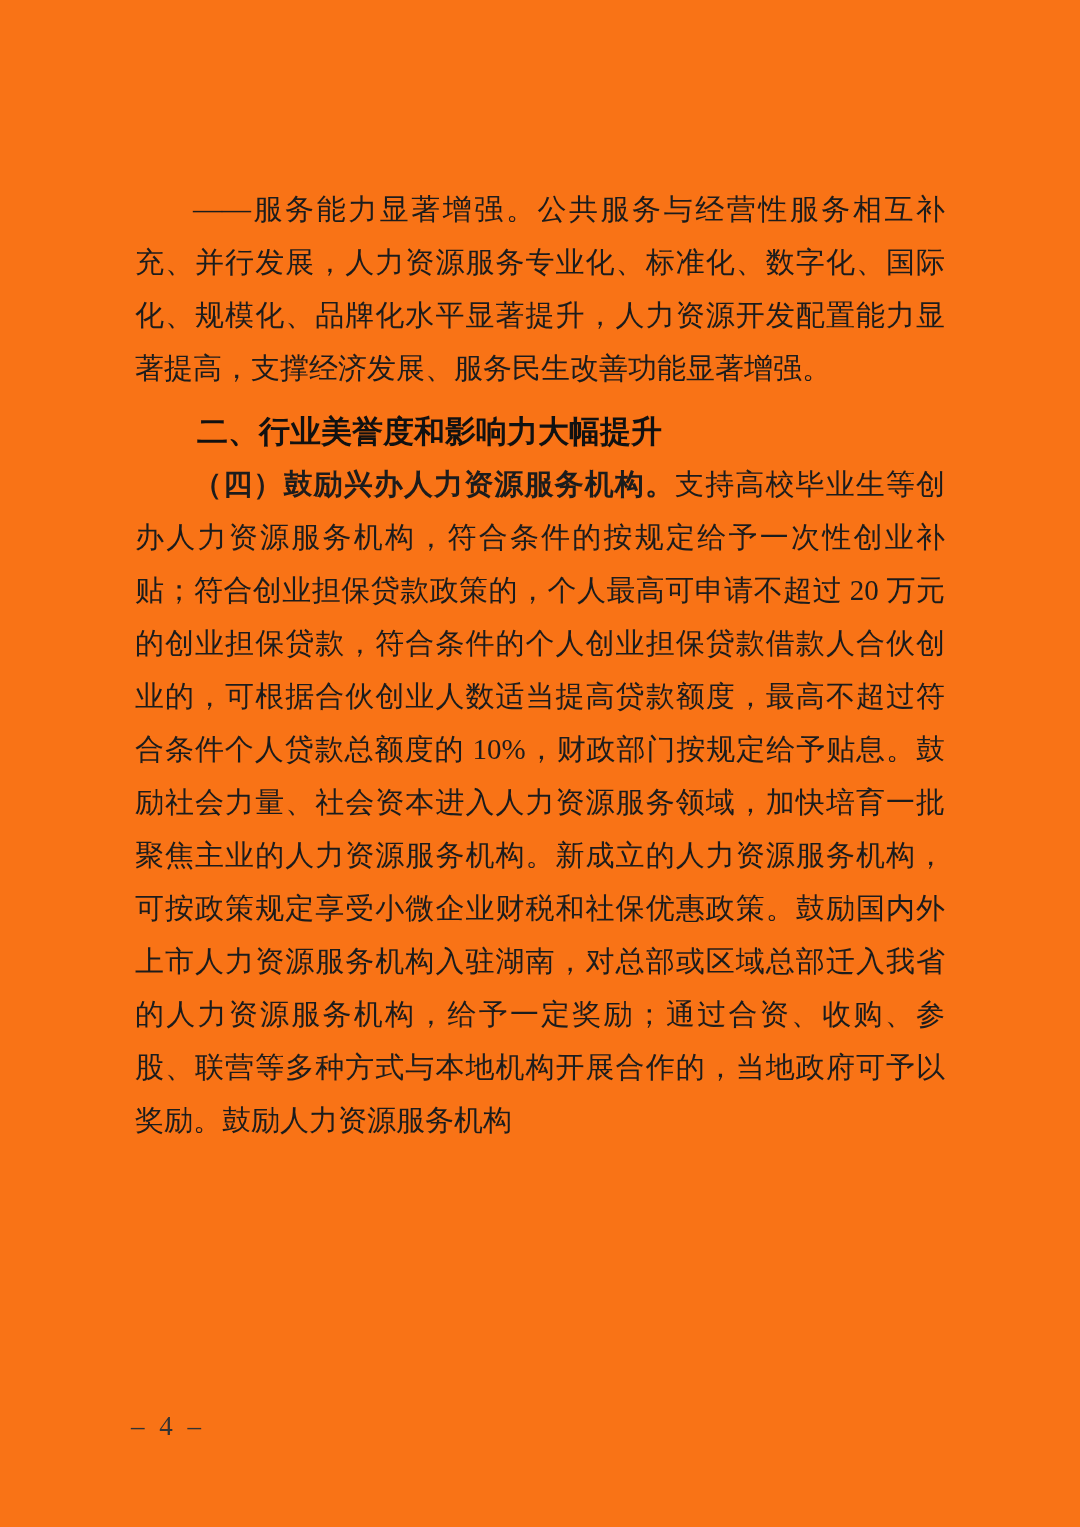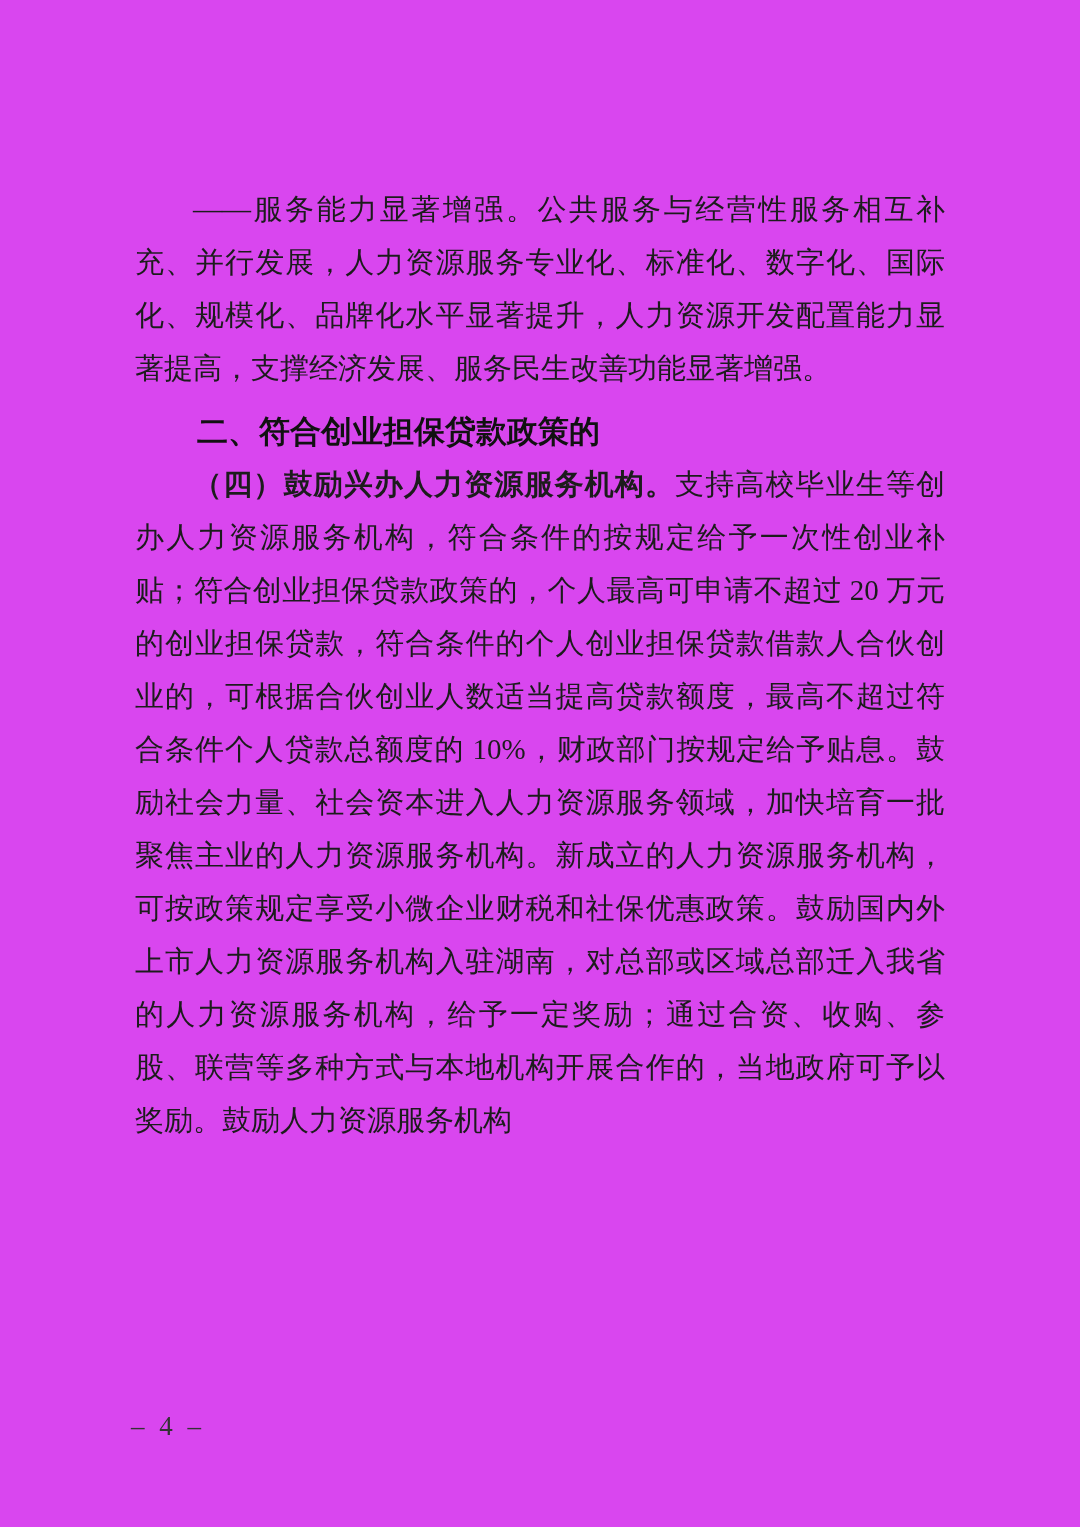--- a/index.html
+++ b/index.html
@@ -5,21 +5,21 @@
   html, body {
     margin: 0;
     padding: 0;
     background: #e8e8e8;
   }
   .page {
     position: relative;
     width: 1080px;
     height: 1527px;
     margin: 0 auto;
-    background: #d946ef;
+    background: #f97316;
     overflow: hidden;
     font-family: "Liberation Serif", "DejaVu Serif", serif;
     color: #1c1c1c;
   }
   .content {
     position: absolute;
     left: 135px;
     top: 183px;
     width: 810px;
   }
@@ -56,20 +56,20 @@
 </style>
 </head>
 <body>
 
 <div class="page">
   <div class="content">
 
     <p class="body-para">——服务能力显著增强。公共服务与经营性服务相互补充、并行发展，人力资源服务专业化、标准化、数字化、国际化、规模化、品牌化水平显著提升，人力资源开发配置能力显著提高，支撑经济发展、服务民生改善功能显著增强。</p>
 
 
-    <h2 class="section-heading">二、符合创业担保贷款政策的</h2>
+    <h2 class="section-heading">二、行业美誉度和影响力大幅提升</h2>
 
     <p class="body-para"><span class="lead-emphasis">（四）鼓励兴办人力资源服务机构。</span><span>支持高校毕业生等创办人力资源服务机构，符合条件的按规定给予一次性创业补贴；符合创业担保贷款政策的，个人最高可申请不超过 20 万元的创业担保贷款，符合条件的个人创业担保贷款借款人合伙创业的，可根据合伙创业人数适当提高贷款额度，最高不超过符合条件个人贷款总额度的 10%，财政部门按规定给予贴息。鼓励社会力量、社会资本进入人力资源服务领域，加快培育一批聚焦主业的人力资源服务机构。新成立的人力资源服务机构，可按政策规定享受小微企业财税和社保优惠政策。鼓励国内外上市人力资源服务机构入驻湖南，对总部或区域总部迁入我省的人力资源服务机构，给予一定奖励；通过合资、收购、参股、联营等多种方式与本地机构开展合作的，当地政府可予以奖励。鼓励人力资源服务机构</span></p>
 
   </div>
 
   <div class="page-footer">– 4 –</div>
 </div>
 
 </body></html>

